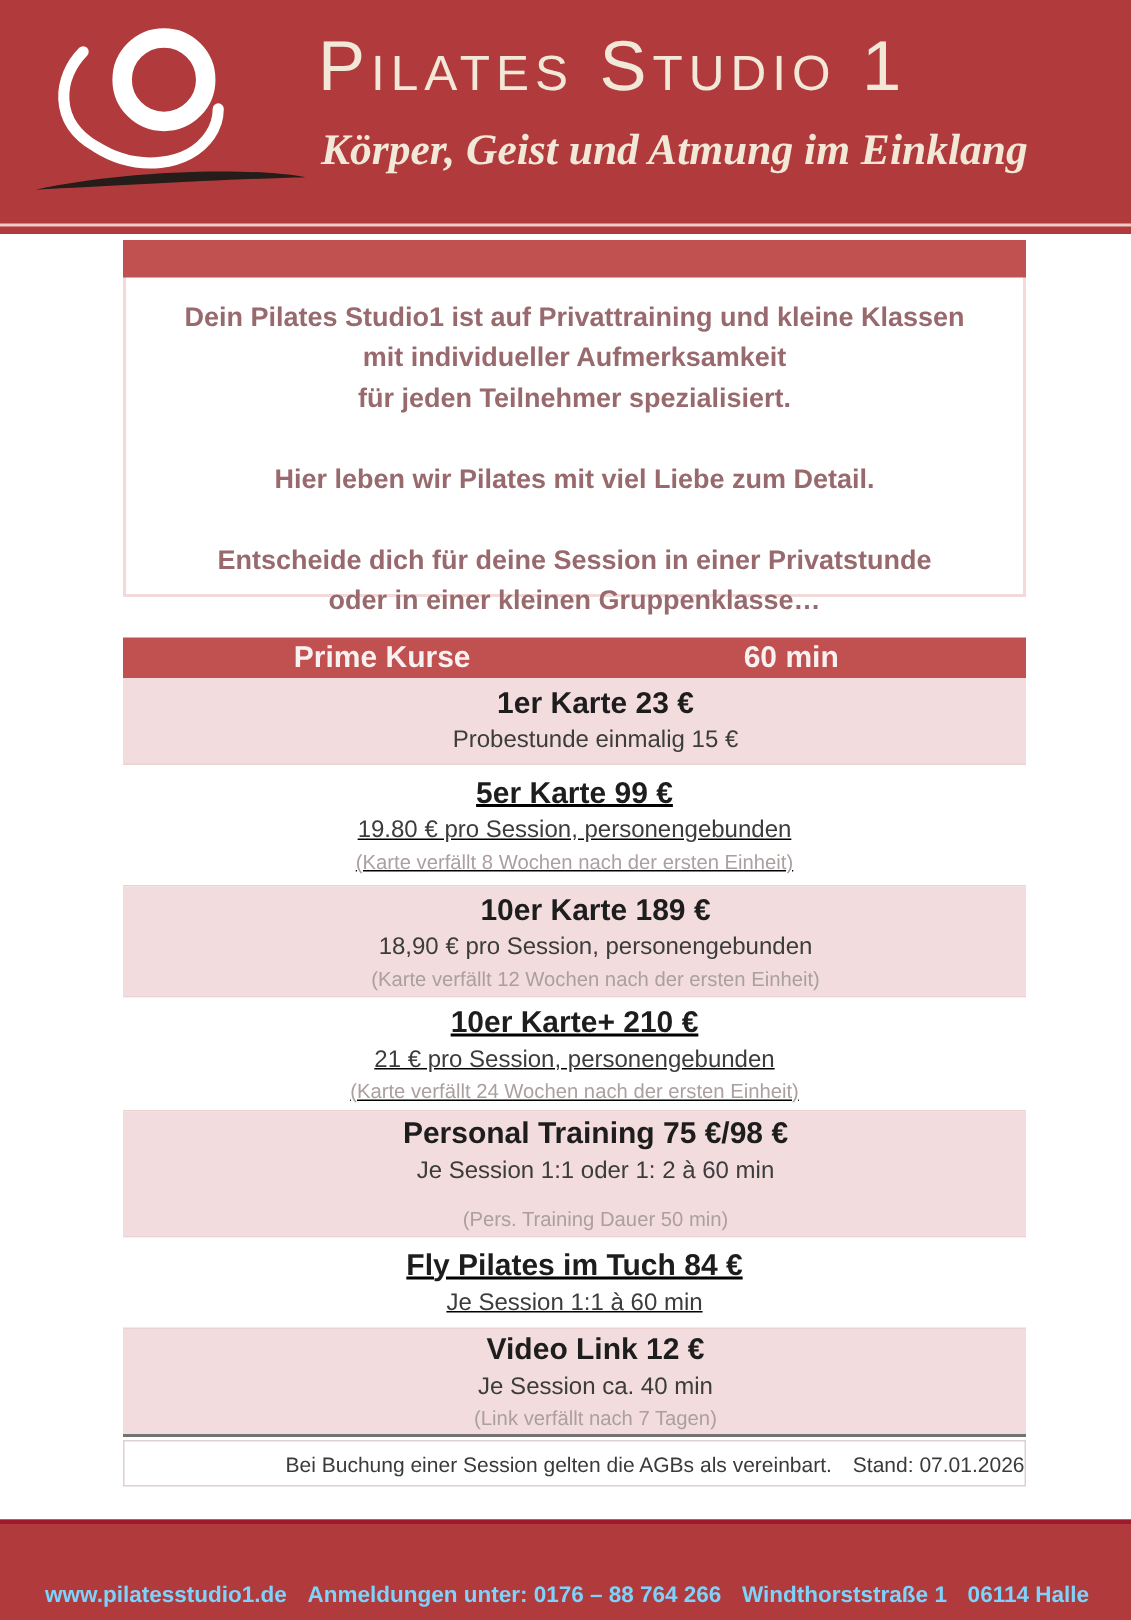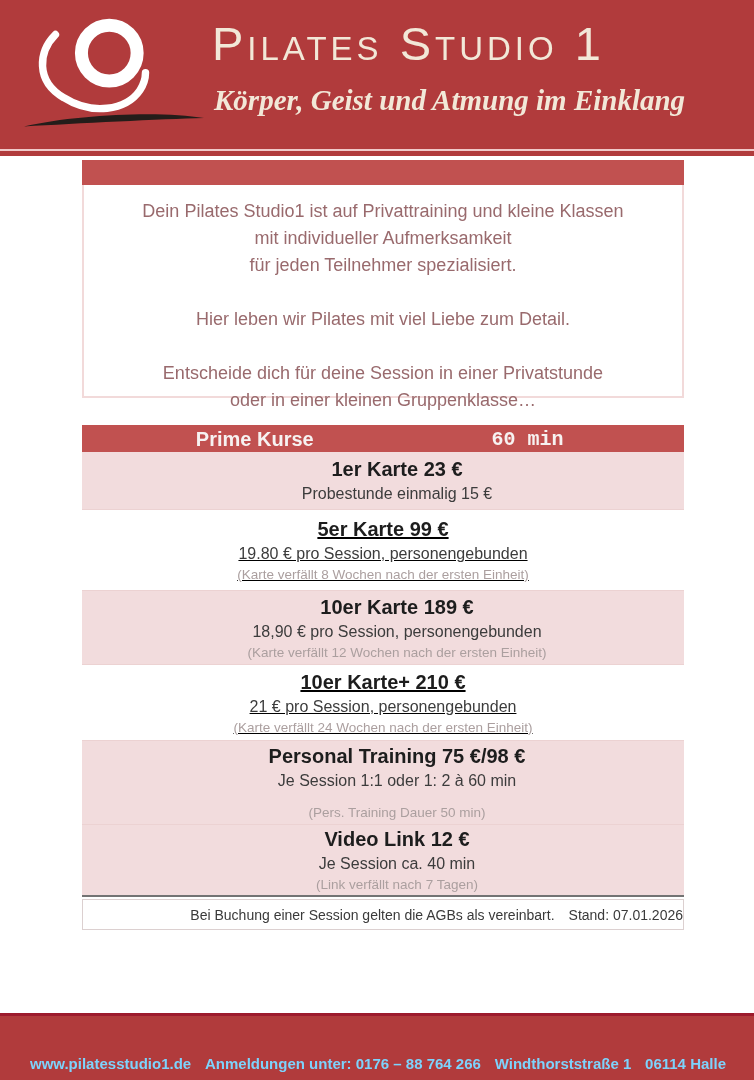--- a/index.html
+++ b/index.html
@@ -38,41 +38,40 @@
     background:#ffffff; border:2px solid #f2dada; box-sizing:border-box;
   }
   .intro-bar{
     position:absolute; left:-2px; top:-2px; width:602px; height:25px;
     background:var(--panel-red, #c15150);
   }
   .intro-text{
     position:absolute; left:0; top:36px; width:100%;
     text-align:center;
     color:var(--intro-text, #996a6d);
-    font-size:18px; line-height:27px;
+    font-size:18px; line-height:27px;font-weight:bold;
   }
   .intro-text p{ margin:0 0 27px 0; }
   .intro-text p:last-child{ margin-bottom:0; }
   
   .price-table{
     position:absolute; left:82px; top:425px; width:602px;
   }
   .table-header{
     position:relative; height:27px;
     background:var(--panel-red, #c15150);
     color:#f7f2f1; font-weight:bold; font-size:20px;
   }
   .table-header .col-left{
     position:absolute; left:28.7%; top:50%; transform:translate(-50%,-50%);
     white-space:nowrap;
   }
   .table-header .col-right{
     position:absolute; left:74%; top:50%; transform:translate(-50%,-50%);
     white-space:nowrap;
-    font-family:Liberation Mono, monospace;
   }
   .price-row{
     display:flex; flex-direction:column; justify-content:center; align-items:center;
     text-align:center; box-sizing:border-box;
     border-bottom:1px solid #ecd2d2;
   }
   .row-pink{ background:var(--row-pink, #f2dcdd);padding-left:28px; }
   .row-white{ background:#ffffff;text-decoration:underline; }
   .price-row .title{ font-weight:bold; font-size:20px; color:#1d1d1d; line-height:24px; }
   .price-row .subtitle{ font-size:16px; color:#3c3c3c; line-height:21px; margin-top:2px; }
@@ -161,20 +160,24 @@
       <div class="subtitle">21 € pro Session, personengebunden</div>
       <div class="note">(Karte verfällt 24 Wochen nach der ersten Einheit)</div>
     </div>
 
     <div class="price-row row-pink gap-note" style="height:84px">
       <div class="title">Personal Training 75 €/98 €</div>
       <div class="subtitle">Je Session 1:1 oder 1: 2 à 60 min</div>
       <div class="note">(Pers. Training Dauer 50 min)</div>
     </div>
 
+    <div class="price-row row-white" style="height:61px">
+      <div class="title">Fly Pilates im Tuch 84 €</div>
+      <div class="subtitle">Je Session 1:1 à 60 min</div>
+    </div>
 
     <div class="price-row row-pink last-pink" style="height:72px">
       <div class="title">Video Link 12 €</div>
       <div class="subtitle">Je Session ca. 40 min</div>
       <div class="note">(Link verfällt nach 7 Tagen)</div>
     </div>
 
     <div class="agb-strip">
       <span>Bei Buchung einer Session gelten die AGBs als vereinbart.</span>
       <span class="stand">Stand: 07.01.2026</span>

